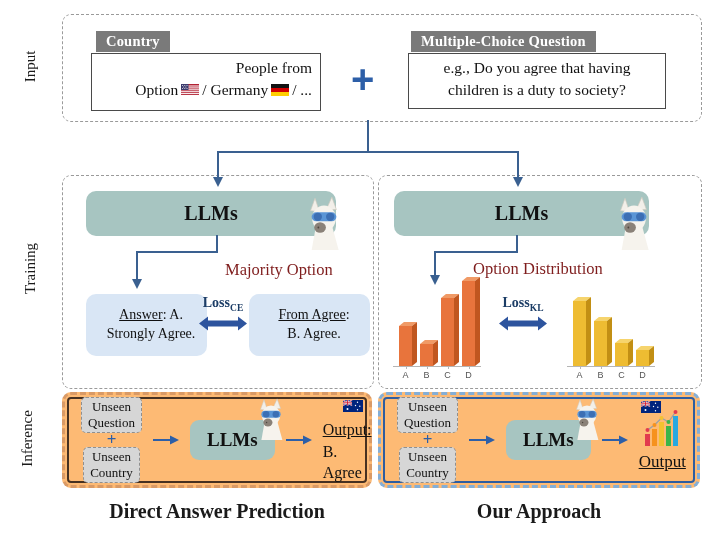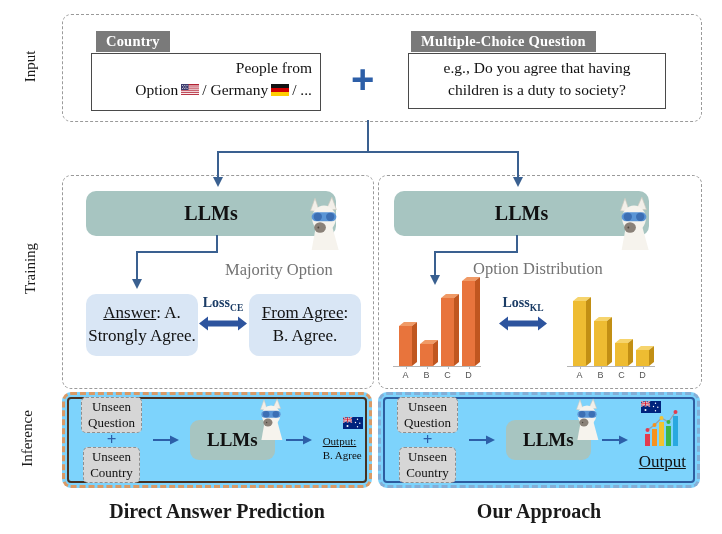--- a/index.html
+++ b/index.html
@@ -19,62 +19,62 @@
   .content-box{position:absolute;background:#fff;border:1.6px solid #4a4a4a;font-size:15.5px;
        line-height:1.45;padding:3px 8px;}
   .plus-big{position:absolute;color:#2d5fa8;font-size:40px;font-weight:bold;font-family:"Liberation Sans",sans-serif;line-height:1;}
   .flag{display:inline-block;vertical-align:-1px;margin:0 3px;}
 
   
   .llm-pill{position:absolute;background:#a7c5c1;border-radius:10px;display:flex;align-items:center;
             justify-content:center;font-size:20px;font-weight:bold;color:#111;}
   .llama{position:absolute;z-index:6;}
 
-  .blue-title{position:absolute;color:#737373;font-size:16.5px;}
+  .blue-title{position:absolute;color:#7f1d1d;font-size:16.5px;}
 
   .soft-box{position:absolute;background:#d9e6f5;border-radius:10px;display:flex;flex-direction:column;
-            align-items:center;justify-content:center;font-size:17px;line-height:1.35;text-align:center;}
+            align-items:center;justify-content:center;font-size:14px;line-height:1.35;text-align:center;padding-left:9px;}
   .u{text-decoration:underline;}
 
   .loss-group{position:absolute;text-align:center;color:#1c3d66;}
   .loss-label{font-size:14px;font-weight:bold;line-height:1;}
   .loss-label sub{font-size:9.5px;margin-top:36px;}
 
   
   .mini-chart{position:absolute;display:flex;align-items:flex-end;gap:8px;height:90px;
               border-bottom:1.5px solid #b5b5b5;padding:0 6px;}
   .bar-col{position:relative;display:flex;align-items:flex-end;}
   .bar3d{position:relative;width:13px;background:var(--front);}
   .bar3d::before{content:"";position:absolute;left:0;top:-4px;width:100%;height:4px;background:var(--topc);
                  transform:skewX(-51deg);transform-origin:0 100%;}
   .bar3d::after{content:"";position:absolute;right:-5px;top:0;width:5px;height:100%;background:var(--side);
                 transform:skewY(-39deg);transform-origin:0 0;}
   .bar-label{position:absolute;top:100%;margin-top:4px;width:100%;text-align:center;font-size:9px;
              color:#555;font-family:"Liberation Sans",sans-serif;}
   .bar-col .tick{position:absolute;top:100%;left:50%;width:1px;height:3px;background:#b5b5b5;}
 
   
-  .inf-outer{position:absolute;border-radius:9px;background:#7dd3fc;box-sizing:border-box;padding:2px;}
+  .inf-outer{position:absolute;border-radius:9px;background:#fdba74;box-sizing:border-box;padding:2px;}
   .inf-outer.orange{border:3.5px dashed #d99a66;}
   .inf-outer.blue{border:3.5px dashed #84aed6;}
   .inf-inner{height:100%;border-radius:4px;box-sizing:border-box;display:flex;align-items:center;
              gap:11px;padding:0 12px;}
   .inf-outer.orange .inf-inner{border:2px solid #473121;}
   .inf-outer.blue .inf-inner{border:2px solid #2d5da0;}
 
   .unseen-stack{display:flex;flex-direction:column;align-items:center;}
   .unseen-box{background:#d6d6d6;border:1.5px dashed #8f8f8f;border-radius:5px;padding:1px 6px;
               font-size:13px;line-height:1.25;text-align:center;white-space:pre-line;}
   .plus-small{color:#2d5fa8;font-weight:bold;font-size:17px;line-height:0.9;margin:-1px 0;}
 
   .inf-pill{position:relative;background:#a7c5c1;border-radius:9px;padding:9px 17px;font-size:19px;
             font-weight:bold;}
   .inf-pill .llama{top:-22px;right:-14px;}
 
-  .out-block{font-size:11px;line-height:1.35;}
+  .out-block{font-size:16px;line-height:1.35;}
   .out-chart-block{position:relative;text-align:center;}
   .out-chart-block .auflag{position:absolute;top:-9px;left:2px;}
 
   .caption{position:absolute;text-align:center;font-size:20px;font-weight:bold;color:#1a1a1a;}
 
   svg.connectors{position:absolute;left:0;top:0;z-index:5;pointer-events:none;}
   .arrow-inline{flex:0 0 auto;}
 </style>
 </head>
 <body>

